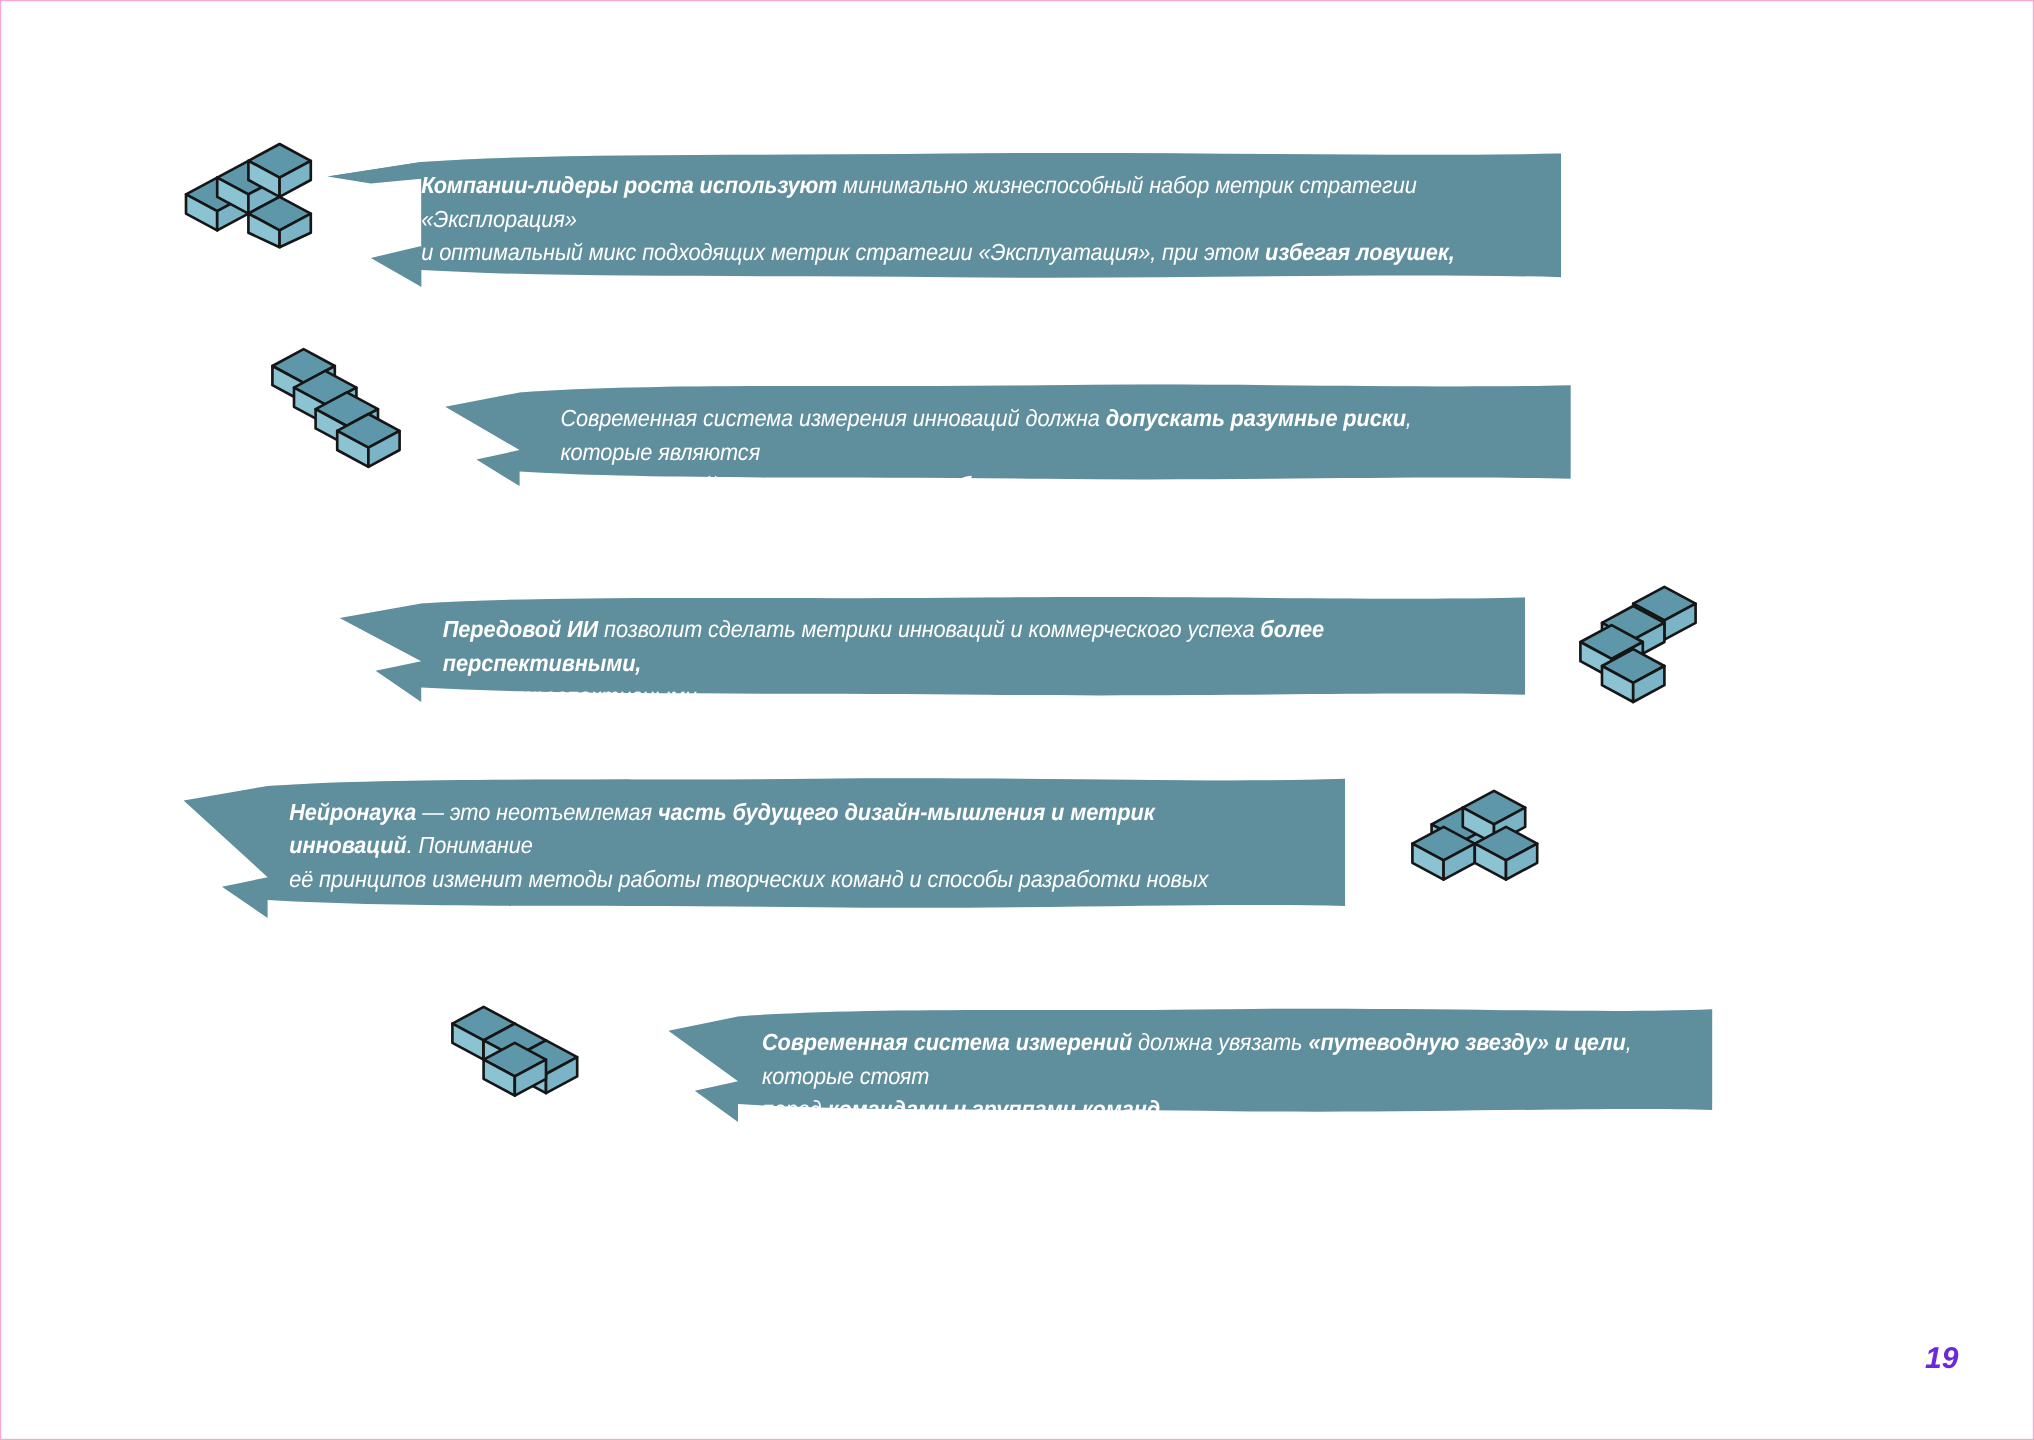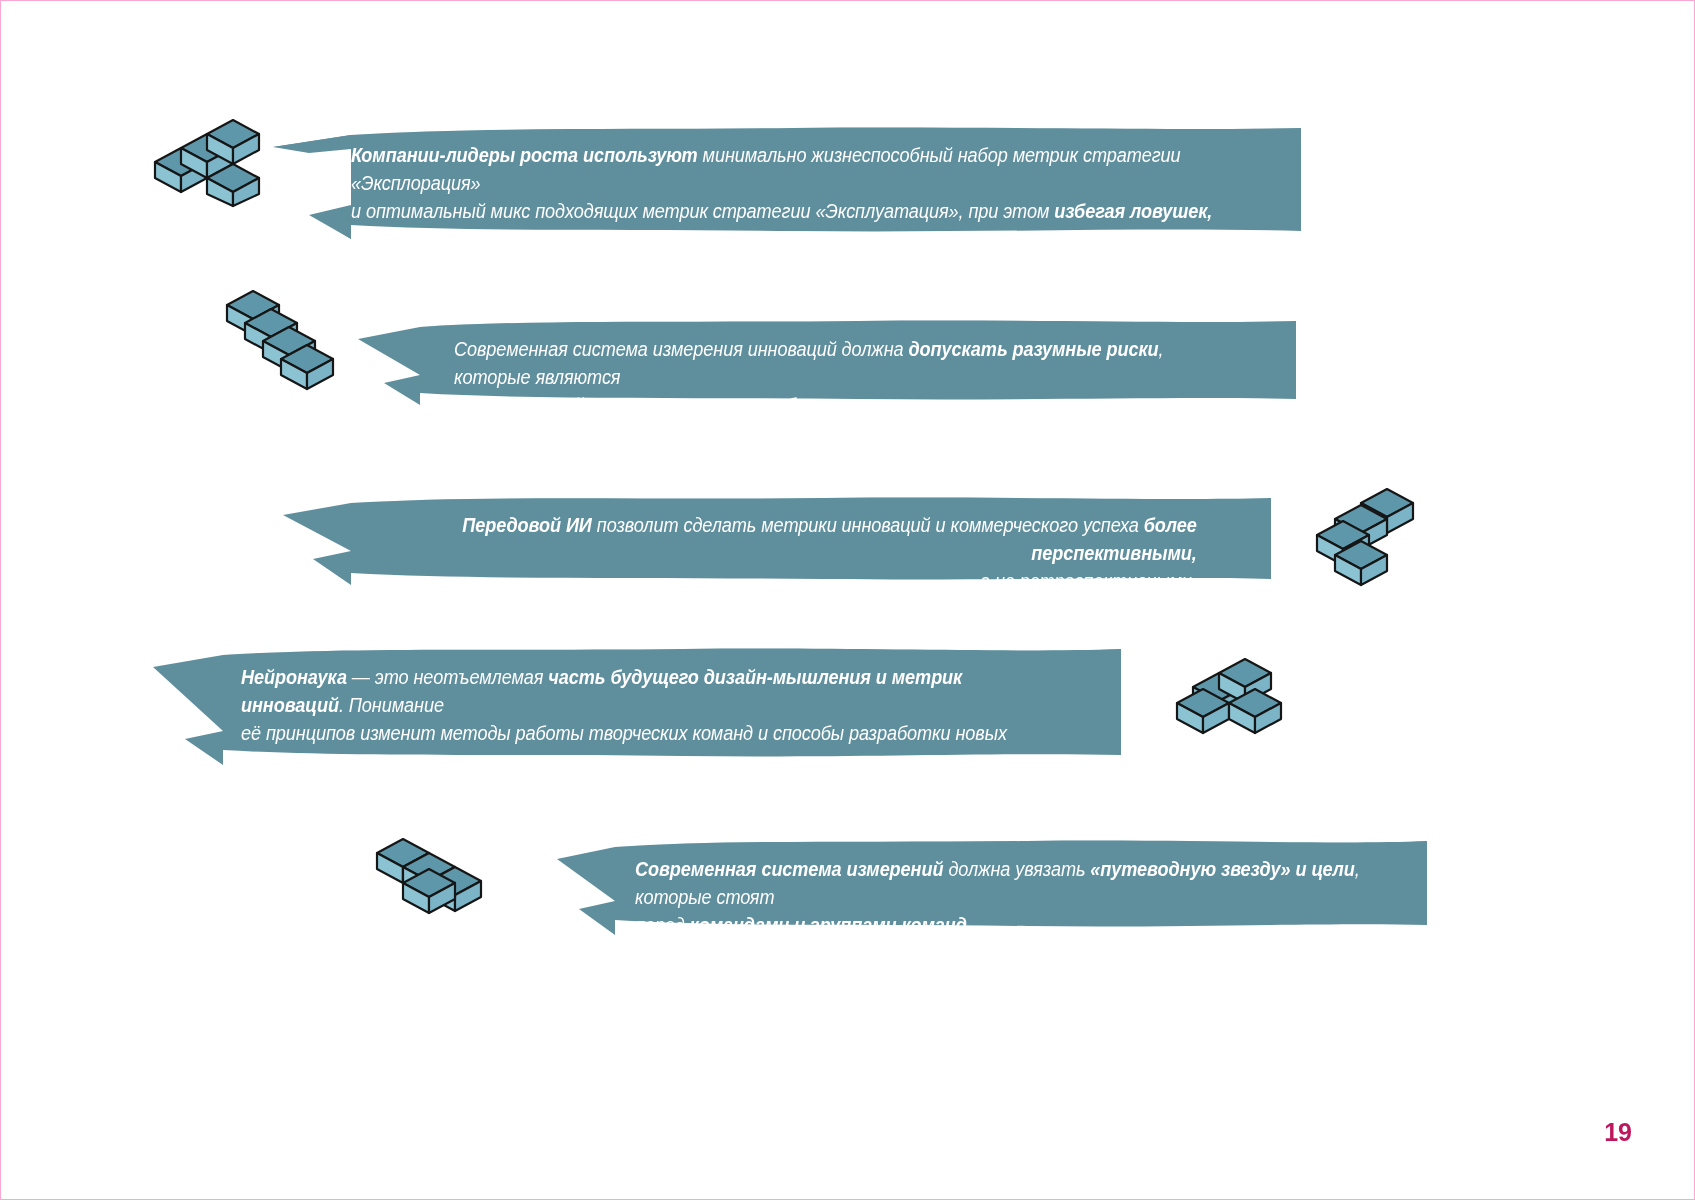--- a/index.html
+++ b/index.html
@@ -50,23 +50,24 @@
   }
 
   
   .cubes{position:absolute;}
   .cubes svg{display:block;overflow:visible;}
 
   
   #pagenum{
     position:absolute;
     right:62px;bottom:52px;
-    color:#be185d;
+    color:#6d28d9;
     font-size:25px;
     font-weight:700;
+    font-style:italic;
     font-family:"Liberation Sans", sans-serif;
   }
 </style>
 </head>
 <body>
 
 <div id="page">
 
   <div class="ribbon" style="left:272px;top:118px;width:1028px;height:122px;">
     <div class="body">
@@ -77,34 +78,34 @@
         <path d="M0,28 L78,16 L78,30 L36,34 Z" fill="#5f8e9d"></path>
       </svg>
     </div>
     <div class="txt" style="left:78px;top:22px;width:940px;">
         <div><b>Компании-лидеры роста используют</b><span> минимально жизнеспособный набор метрик стратегии «Эксплорация»</span></div>
         <div><span>и оптимальный микс подходящих метрик стратегии «Эксплуатация», при этом </span><b>избегая ловушек, присущих</b></div>
         <div><b>любой системе измерения.</b></div>
       </div>
   </div>
 
-  <div class="ribbon" style="left:357px;top:312px;width:938px;height:94px;">
+  <div class="ribbon" style="left:370px;top:312px;width:938px;height:94px;">
     <div class="body">
       <svg viewBox="0 0 938 94" preserveAspectRatio="none">
         <path d="M62,14 C180,6 340,10 500,8 C660,6 820,11 938,8 L938,78 C820,75 660,80 500,78 C340,76 180,79 62,72 Z" fill="#d7e3e7"></path>
         <path d="M0,26 L62,14 C180,6 340,10 500,8 C660,6 820,11 938,8 L938,86 C820,83 660,88 500,86 C340,84 180,87 62,80 L62,92 L26,70 L62,62 Z" fill="#5f8e9d"></path>
       </svg>
     </div>
     <div class="txt" style="left:96px;top:22px;width:840px;">
         <div><span>Современная система измерения инноваций должна </span><b>допускать разумные риски</b><span>, которые являются</span></div>
         <div><span>неотъемлемой частью </span><b>культуры и образа мышления</b><span>, приветствующих риск и неудачи.</span></div>
       </div>
   </div>
 
-  <div class="ribbon" style="left:282px;top:490px;width:988px;height:96px;text-align:right;">
+  <div class="ribbon" style="left:282px;top:490px;width:988px;height:96px;">
     <div class="body">
       <svg viewBox="0 0 988 96" preserveAspectRatio="none">
         <path d="M68,12 C200,4 360,9 540,7 C720,5 880,10 988,7 L988,80 C880,77 720,82 540,80 C360,78 200,81 68,74 Z" fill="#d7e3e7"></path>
         <path d="M0,24 L68,12 C200,4 360,9 540,7 C720,5 880,10 988,7 L988,88 C880,85 720,90 540,88 C360,86 200,89 68,82 L68,94 L30,68 L68,60 Z" fill="#5f8e9d"></path>
       </svg>
     </div>
     <div class="txt" style="left:86px;top:20px;width:890px;">
         <div><b>Передовой ИИ</b><span> позволит сделать метрики инноваций и коммерческого успеха </span><b>более перспективными,</b></div>
         <div><span>а не ретроспективными.</span></div>
       </div>

